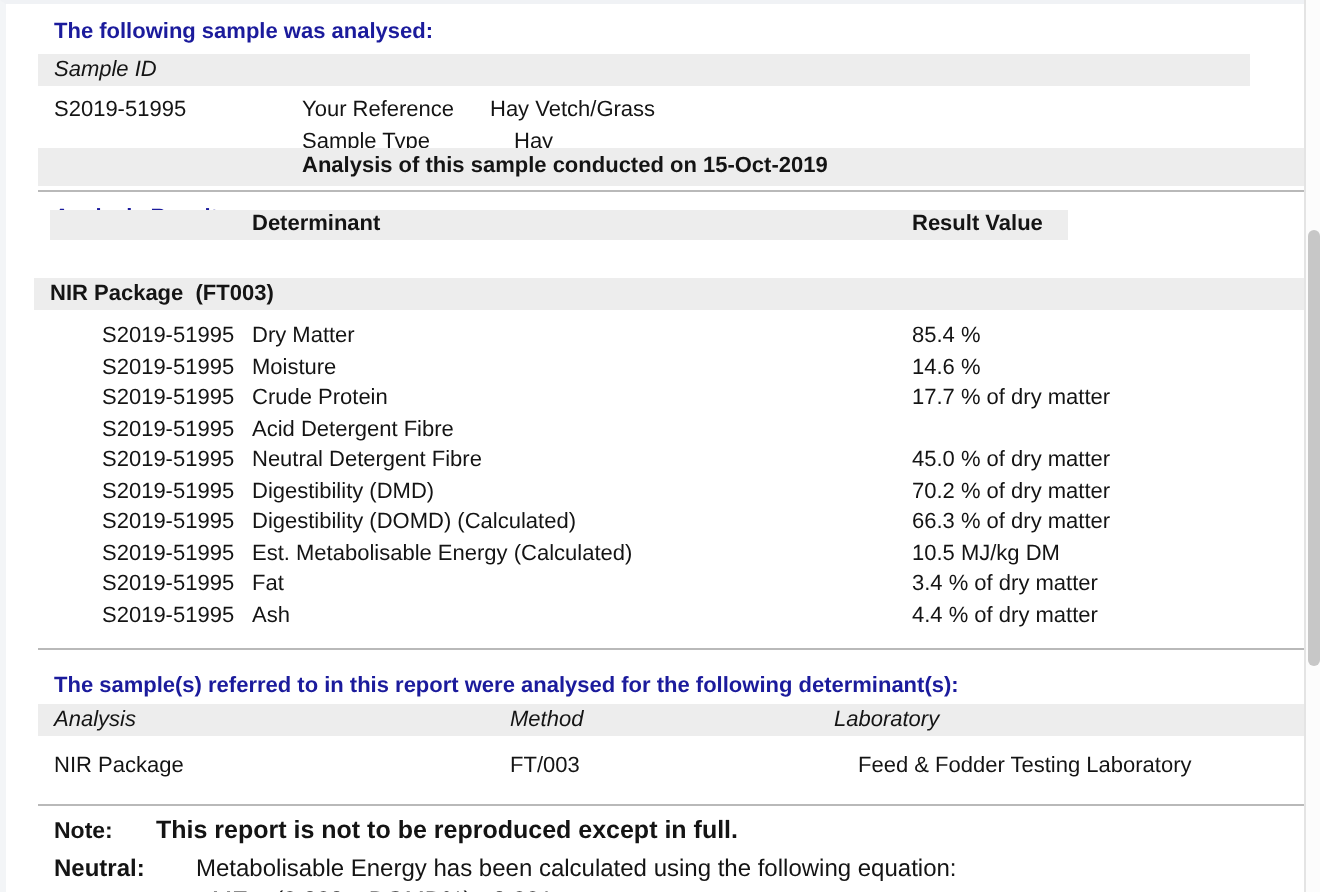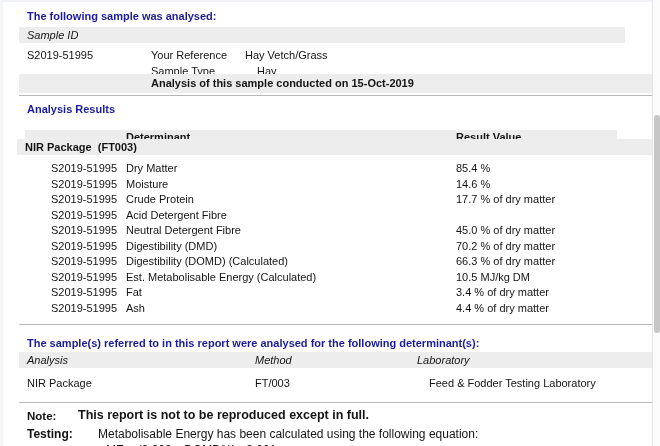--- a/index.html
+++ b/index.html
@@ -33,21 +33,21 @@
   .ref-label-2 { position:absolute; left:148px; top:18px; }
   .ref-value-2 { position:absolute; left:242px; top:18px;padding-left:12px; }
   .bar-conducted { top:72px; left:16px; width:634px; height:19px; line-height:19px; padding-left:132px; font-weight:bold; }
   .divider { height:1px; background:#b9b9b9; left:16px; width:634px; }
   .div-1 { top:93px; }
   .div-2 { top:322px; }
   .div-3 { top:400px; }
 
   
   .heading-results { top:101px; left:24px; }
-  .results-header-bar { top:128px; left:22px; width:592px; height:15px; line-height:15px; }
+  .results-header-bar { top:103px; left:22px; width:509px; height:15px; line-height:15px; }
   .results-header-bar .col-det { position:absolute; left:101px; font-weight:bold; }
   .results-header-bar .col-val { position:absolute; left:431px; font-weight:bold; }
   .nir-bar { top:137px; left:14px; width:638px; height:16px; line-height:16px; padding-left:8px; font-weight:bold; white-space:pre; }
   .rows { top:159px; left:0; width:652px; }
   .result-row { position:relative; height:15.5px; line-height:15.5px; }
   .result-row .c-sample { position:absolute; left:48px; white-space:nowrap; }
   .result-row .c-det    { position:absolute; left:123px; white-space:nowrap; }
   .result-row .c-val    { position:absolute; left:453px; white-space:nowrap; }
 
   
@@ -190,21 +190,21 @@
   </div>
 
   <div class="abs divider div-3"></div>
 
   <div class="abs note-line">
     <span class="note-label">Note:</span>
     <span class="note-text">This report is not to be reproduced except in full.</span>
   </div>
 
   <div class="abs comments-line">
-    <span class="comments-label">Testing:</span>
+    <span class="comments-label">Neutral:</span>
     <span class="comments-text">Metabolisable Energy has been calculated using the following equation:</span>
   </div>
 
   <div class="abs equation-line">ME = (0.203 x DOMD%) - 3.001</div>
 
 </div>
 
 <div class="scrollbar-track">
   <div class="scrollbar-thumb"></div>
 </div>

